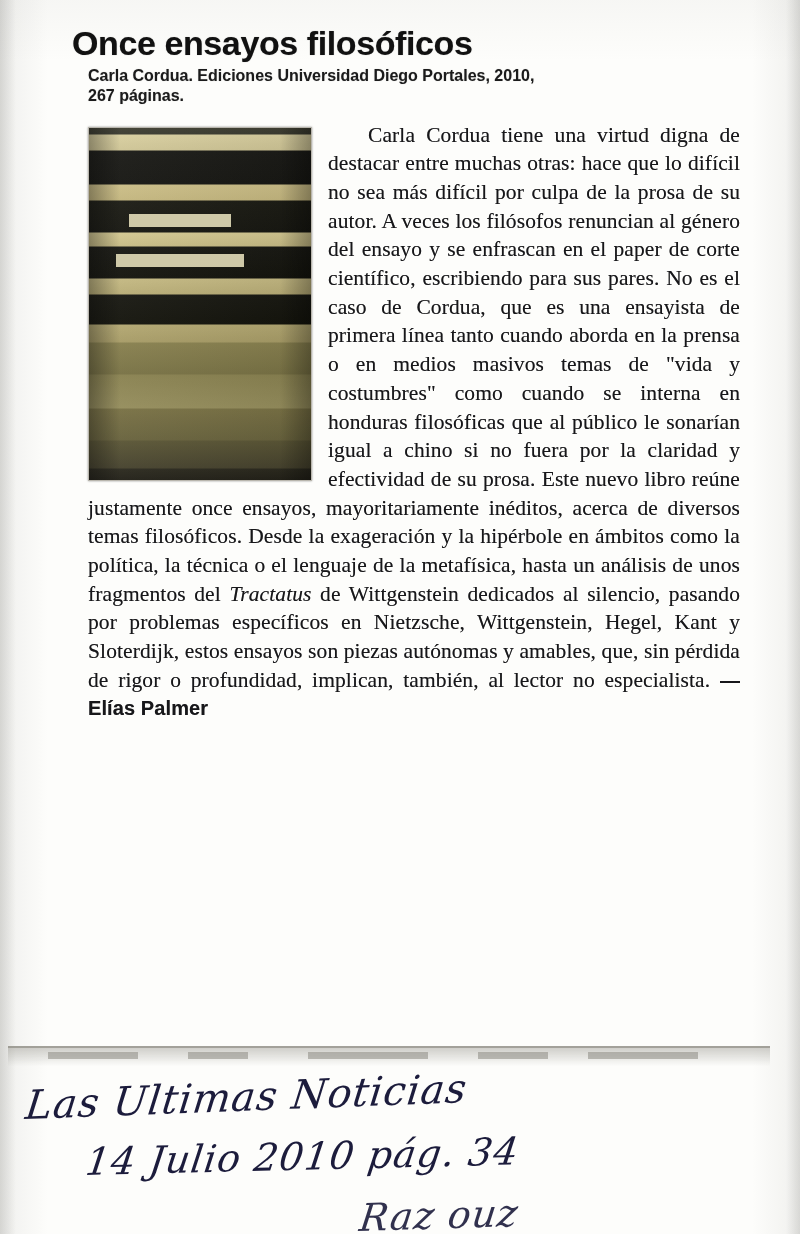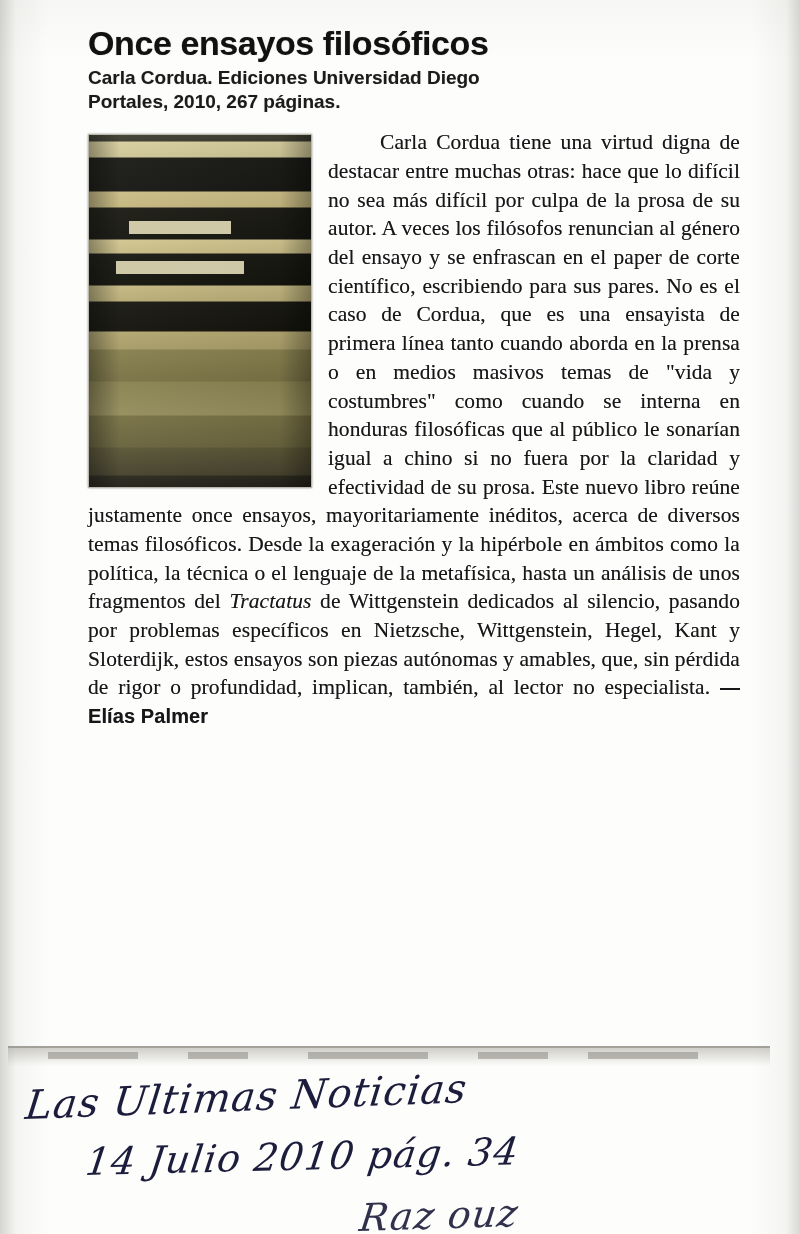--- a/index.html
+++ b/index.html
@@ -40,28 +40,28 @@
     width: 700px;
   }
 
   .headline {
     font-family: "Liberation Sans", sans-serif;
     font-weight: bold;
     font-size: 34px;
     letter-spacing: -0.4px;
     line-height: 1.05;
     color: #111;
-    margin: 14px 0 4px 28px;
+    margin: 14px 0 4px 12px;
     text-shadow: 0 0 1px rgba(0,0,0,0.35);
   }
 
   .byline {
     font-family: "Liberation Sans", sans-serif;
     font-weight: bold;
-    font-size: 19px;
+    font-size: 16px;
     line-height: 1.28;
     color: #1b1b1b;
     margin: 0 0 0 28px;
     width: 470px;
     text-shadow: 0 0 1px rgba(0,0,0,0.25);
   }
 
   .body-wrap {
     margin: 14px 0 0 28px;
     width: 652px;
@@ -118,21 +118,21 @@
   .article-text {
     font-family: "Liberation Serif", serif;
     font-size: 21.5px;
     line-height: 1.335;
     text-align: justify;
     color: #17171a;
     hyphens: auto;
     letter-spacing: 0.1px;
     text-shadow: 0 0 0.6px rgba(0,0,0,0.45);
   }
-  .article-text .first-indent { padding-left: 52px; }
+  .article-text .first-indent { padding-left: 40px; }
   .article-text i { }
   .author-sign {
     font-family: "Liberation Sans", sans-serif;
     font-weight: bold;
     font-size: 20px;
   }
 
   
   .tear {
     position: absolute;

